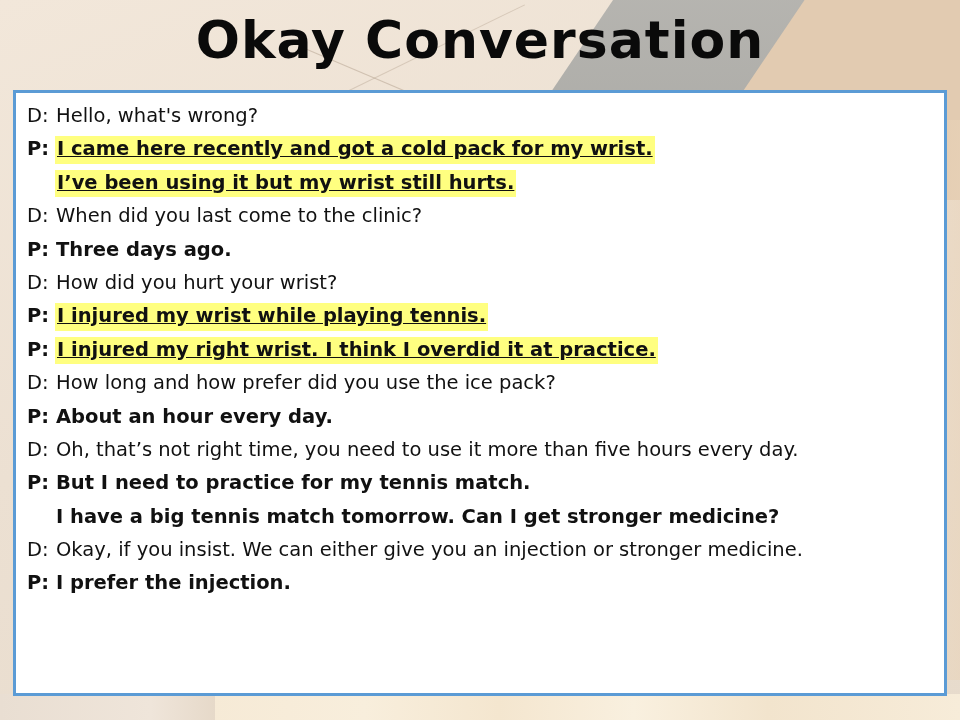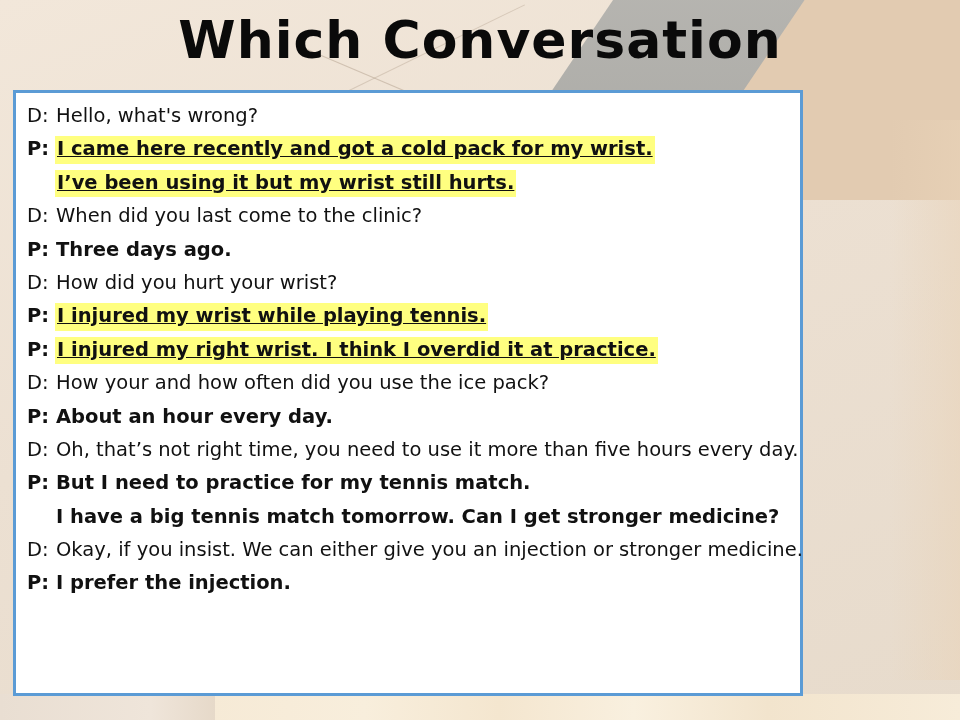--- a/index.html
+++ b/index.html
@@ -116,21 +116,21 @@
     letter-spacing: 1px;
     color: #0a0a0a;
     white-space: nowrap;
   }
 
   
   #panel {
     position: absolute;
     left: 13px;
     top: 90px;
-    width: 790px;
+    width: 934px;
     height: 606px;
     box-sizing: border-box;
     background: #ffffff;
     border: 3px solid #5b9bd5;
     padding-left: 12px;
   }
   #lines {
     position: absolute;
     left: 11px;
     top: 6px;
@@ -187,33 +187,33 @@
     <div class="bg-base"></div>
     <div class="bg-gray-diag"></div>
     <div class="bg-tan-diag"></div>
     <div class="bg-faint-line-a"></div>
     <div class="bg-faint-line-b"></div>
     <div class="bg-right-soft"></div>
     <div class="bg-bottom-wood"></div>
     <div class="bg-bottom-shade"></div>
   </div>
 
-  <div id="title">Which Conversation</div>
+  <div id="title">Okay Conversation</div>
 
   <div id="panel">
     <div id="lines">
         <div class="line doctor"><span class="spk">D:</span><span class="txt">Hello, what's wrong?</span></div>
         <div class="line patient hl"><span class="spk">P:</span><span class="txt">I came here recently and got a cold pack for my wrist.</span></div>
         <div class="line patient hl cont"><span class="spk">P:</span><span class="txt">I’ve been using it but my wrist still hurts.</span></div>
         <div class="line doctor"><span class="spk">D:</span><span class="txt">When did you last come to the clinic?</span></div>
         <div class="line patient"><span class="spk">P:</span><span class="txt">Three days ago.</span></div>
         <div class="line doctor"><span class="spk">D:</span><span class="txt">How did you hurt your wrist?</span></div>
         <div class="line patient hl"><span class="spk">P:</span><span class="txt">I injured my wrist while playing tennis.</span></div>
         <div class="line patient hl"><span class="spk">P:</span><span class="txt">I injured my right wrist. I think I overdid it at practice.</span></div>
-        <div class="line doctor"><span class="spk">D:</span><span class="txt">How your and how often did you use the ice pack?</span></div>
+        <div class="line doctor"><span class="spk">D:</span><span class="txt">How long and how prefer did you use the ice pack?</span></div>
         <div class="line patient"><span class="spk">P:</span><span class="txt">About an hour every day.</span></div>
         <div class="line doctor"><span class="spk">D:</span><span class="txt">Oh, that’s not right time, you need to use it more than five hours every day.</span></div>
         <div class="line patient"><span class="spk">P:</span><span class="txt">But I need to practice for my tennis match.</span></div>
         <div class="line patient cont"><span class="spk">P:</span><span class="txt">I have a big tennis match tomorrow. Can I get stronger medicine?</span></div>
         <div class="line doctor"><span class="spk">D:</span><span class="txt">Okay, if you insist. We can either give you an injection or stronger medicine.</span></div>
         <div class="line patient"><span class="spk">P:</span><span class="txt">I prefer the injection.</span></div>
       </div>
   </div>
 
 </div>

